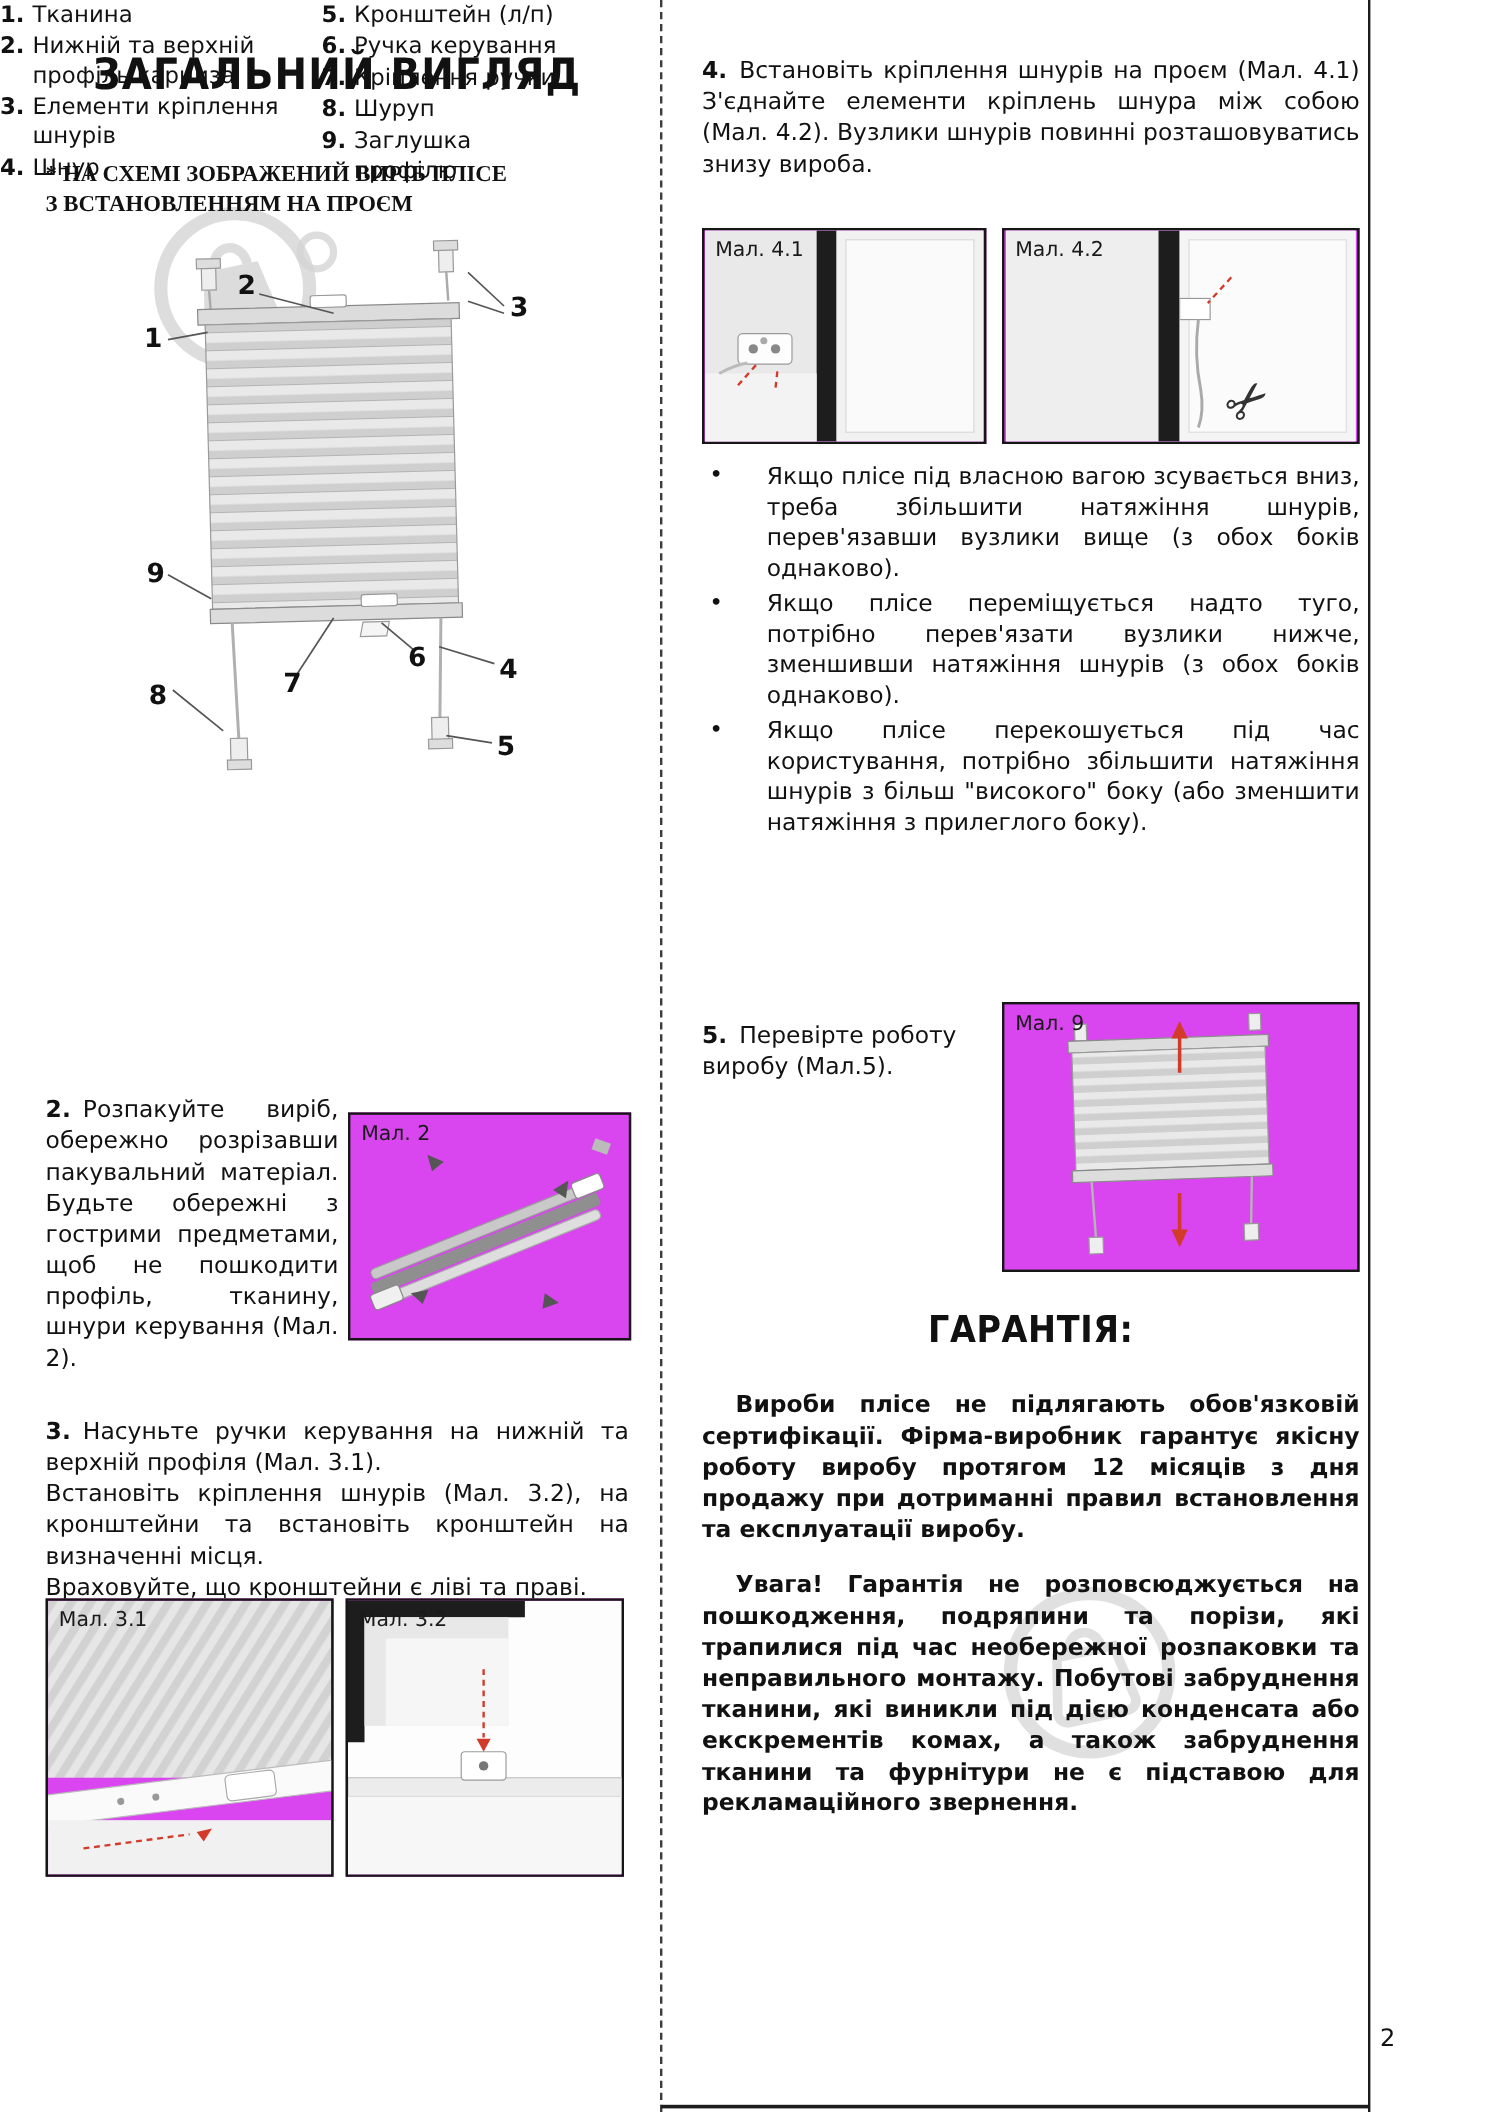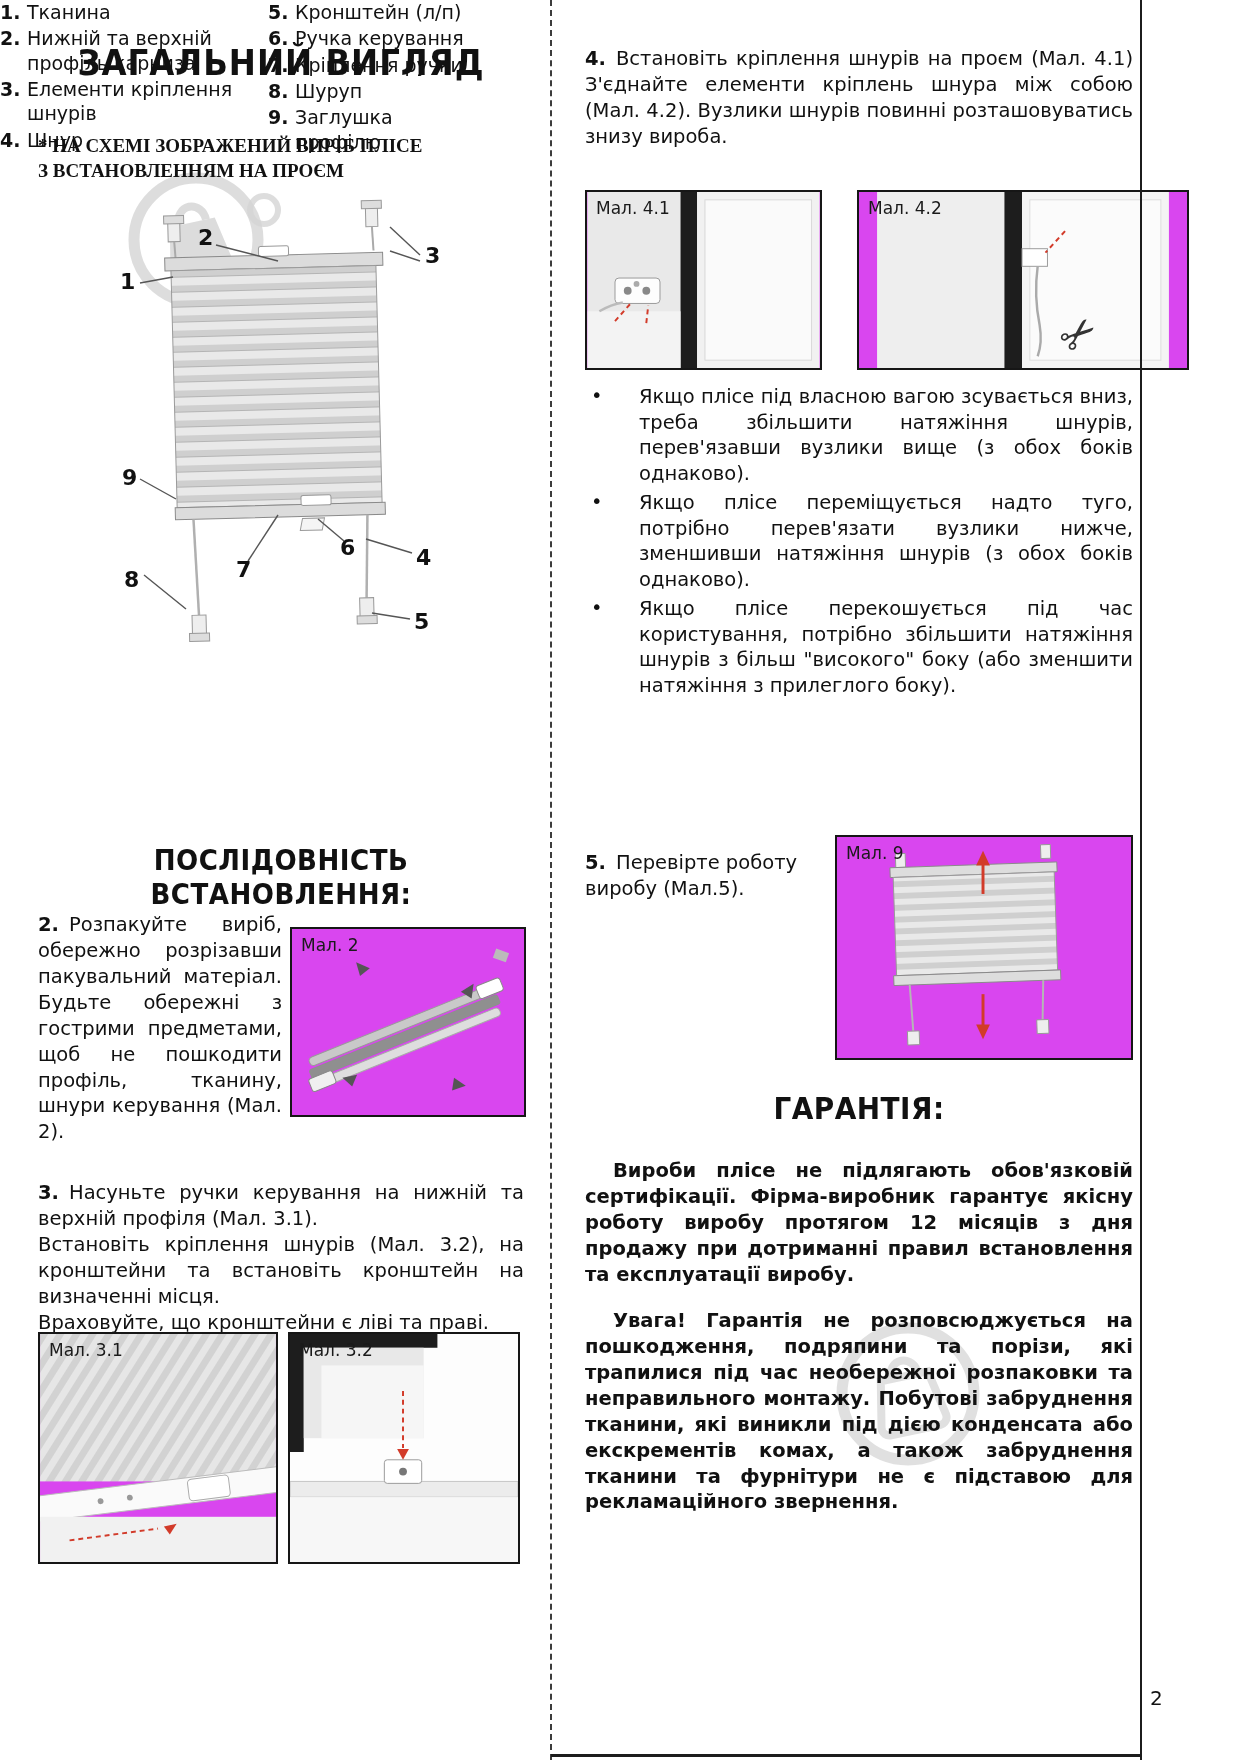--- a/index.html
+++ b/index.html
@@ -182,21 +182,20 @@
         <span class="lnum">8.</span>
         <span>Шуруп</span>
       </div>
       <div class="legend-item">
         <span class="lnum">9.</span>
         <span>Заглушка профілю</span>
       </div>
     </div>
   </div>
 
-  <div class="abs section-head z1" style="left:38px;top:843px;width:486px;">ПОСЛІДОВНІСТЬ ВСТАНОВЛЕННЯ:</div>
 
   <div class="abs body-text z1" style="left:38px;top:912px;width:244px;">
     <span class="marker">2.</span><span>Розпакуйте виріб, обережно розрізавши пакувальний матеріал. Будьте обережні з гострими предметами, щоб не пошкодити профіль, тканину, шнури керування (Мал. 2).</span>
   </div>
   <div class="figbox" style="left:290px;top:927px;width:236px;height:190px;">
     <div class="figlabel">Мал. 2</div>
     <svg viewBox="0 0 230 190">
       <g transform="rotate(-22 115 105)">
         <rect x="10" y="92" width="200" height="9" rx="4" fill="#c9c9c9" stroke="#9a9a9a"></rect>
         <rect x="6" y="103" width="208" height="11" rx="3" fill="#8f8f8f"></rect>
@@ -279,21 +278,21 @@
       <circle cx="60" cy="101" r="4" fill="#888"></circle>
       <circle cx="50" cy="94" r="3" fill="#aaa"></circle>
       <path d="M12,122 q12,-7 24,-9" stroke="#bbb" stroke-width="2.5" fill="none"></path>
       <g stroke="#d23b2a" stroke-width="2" stroke-dasharray="5 4" fill="none">
         <line x1="28" y1="132" x2="44" y2="114"></line>
         <line x1="60" y1="134" x2="62" y2="116"></line>
       </g>
     </svg>
   </div>
 
-  <div class="figbox" style="left:835px;top:190px;width:332px;height:180px;margin-left:22px;">
+  <div class="figbox" style="left:835px;top:190px;width:298px;height:180px;">
     <div class="figlabel">Мал. 4.2</div>
     <svg viewBox="0 0 298 180">
       <rect width="298" height="180" fill="#fbfbfb"></rect>
       <rect x="0" y="0" width="130" height="180" fill="#eeeeee"></rect>
       <polygon points="130,0 148,0 148,180 130,180" fill="#1d1d1d"></polygon>
       <rect x="148" y="0" width="150" height="180" fill="#f4f4f4"></rect>
       <rect x="156" y="8" width="134" height="164" fill="#fbfbfb" stroke="#dddddd"></rect>
       <rect x="148" y="58" width="26" height="18" fill="#fff" stroke="#999"></rect>
       <path d="M164,76 q-4,30 2,60 q3,18 -2,32" stroke="#aaa" stroke-width="2.5" fill="none"></path>
       <line x1="192" y1="40" x2="172" y2="62" stroke="#d23b2a" stroke-width="2" stroke-dasharray="5 4"></line>

